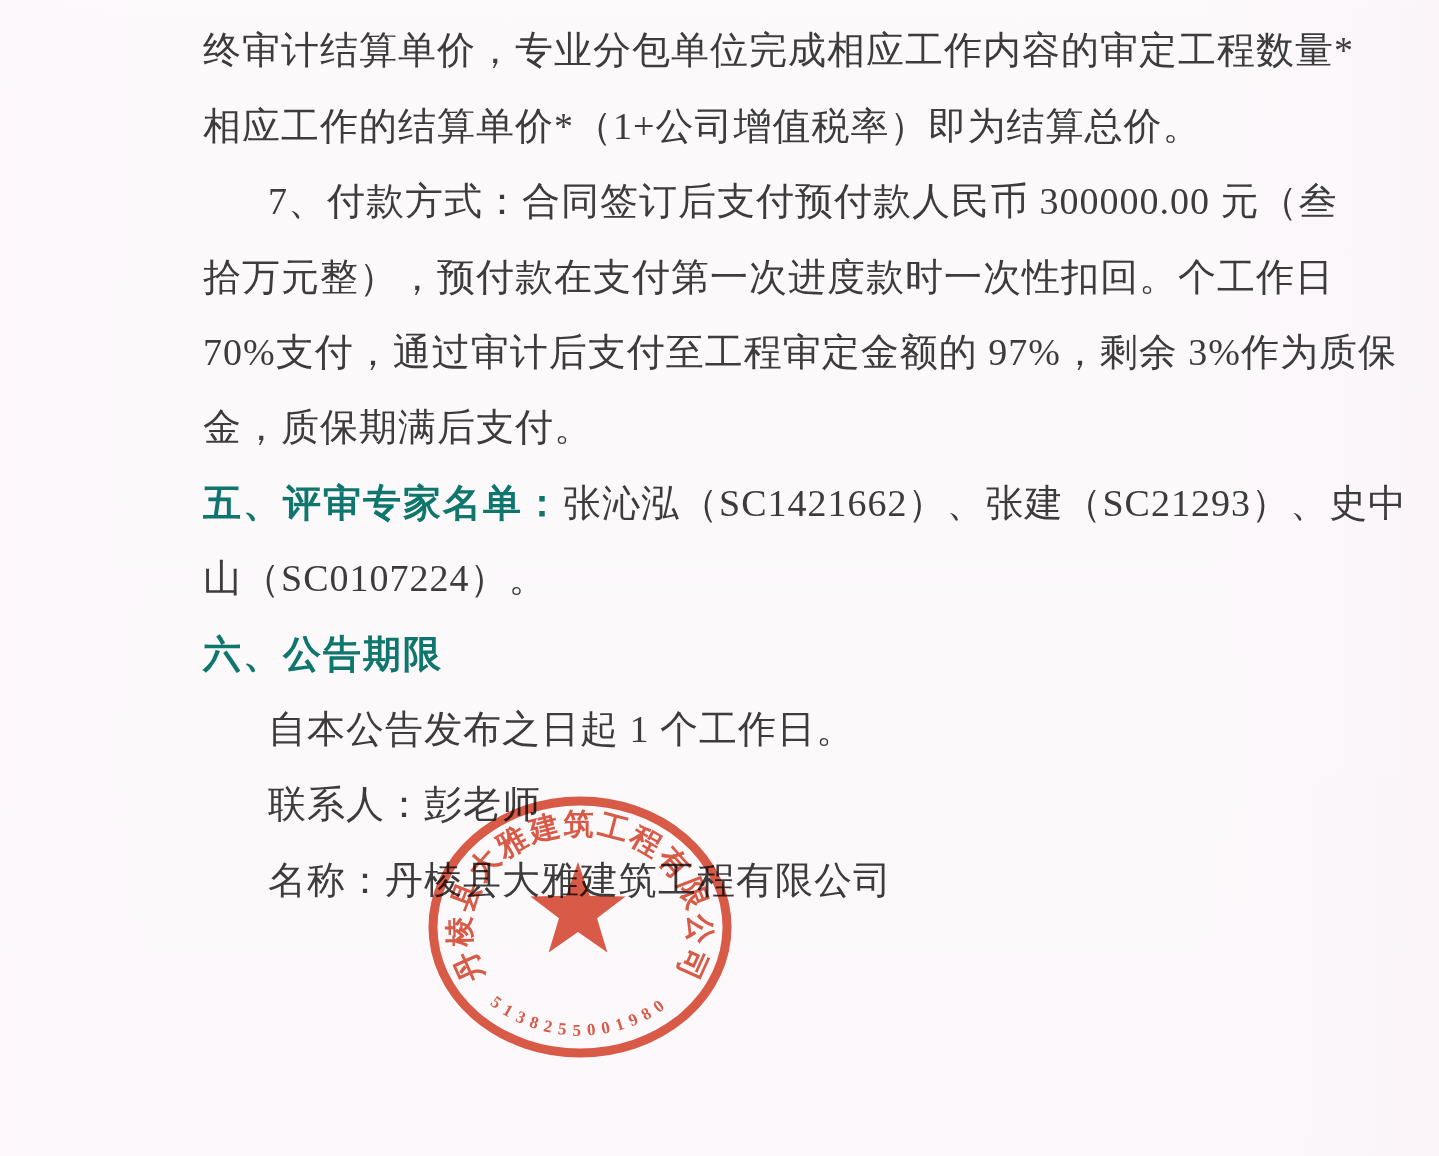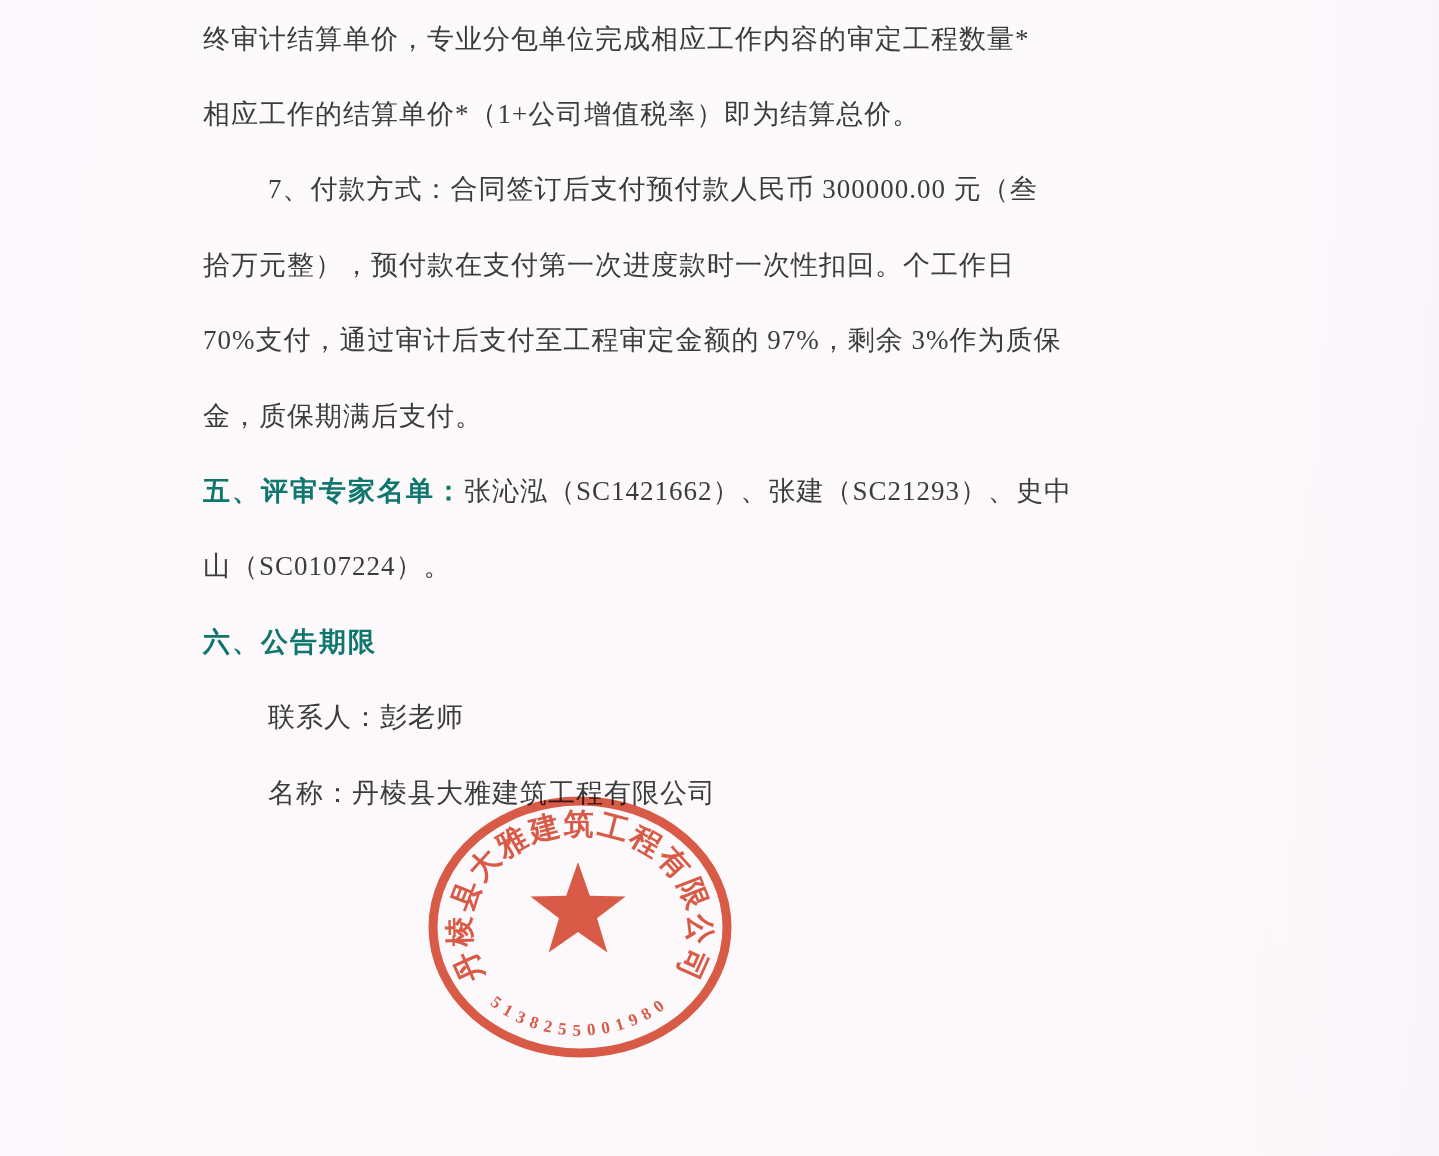--- a/index.html
+++ b/index.html
@@ -23,22 +23,22 @@
     position: absolute;
     left: 203px;
     top: 1px;
     width: 1046px;
     font-family: "Liberation Serif", "DejaVu Serif", serif;
     color: #3c3c3c;
   }
   .line {
     height: 75.4px;
     display: flex;
-    align-items: center;
-    font-size: 27px;
+    align-items: flex-end;
+    font-size: 38px;
     letter-spacing: 1px;
     white-space: pre;
   }
   .line .bold {
     font-family: "Liberation Sans", "DejaVu Sans", sans-serif;
     font-weight: bold;
     color: #0f766e;
     letter-spacing: 2px;
   }
   .indent { padding-left: 65px; }
@@ -68,20 +68,21 @@
   <div class="text-layer">
     <div class="line"><span class="bold"></span><span>终审计结算单价，专业分包单位完成相应工作内容的审定工程数量*</span></div>
     <div class="line"><span class="bold"></span><span>相应工作的结算单价*（1+公司增值税率）即为结算总价。</span></div>
     <div class="line indent"><span class="bold"></span><span>7、付款方式：合同签订后支付预付款人民币 300000.00 元（叁</span></div>
     <div class="line"><span class="bold"></span><span>拾万元整），预付款在支付第一次进度款时一次性扣回。个工作日</span></div>
     <div class="line"><span class="bold"></span><span>70%支付，通过审计后支付至工程审定金额的 97%，剩余 3%作为质保</span></div>
     <div class="line"><span class="bold"></span><span>金，质保期满后支付。</span></div>
     <div class="line"><span class="bold">五、评审专家名单：</span><span>张沁泓（SC1421662）、张建（SC21293）、史中</span></div>
     <div class="line"><span class="bold"></span><span>山（SC0107224）。</span></div>
     <div class="line"><span class="bold">六、公告期限</span><span></span></div>
+    <div class="line indent"><span class="bold"></span><span>自本公告发布之日起 1 个工作日。</span></div>
     <div class="line indent"><span class="bold"></span><span>联系人：彭老师</span></div>
     <div class="line indent"><span class="bold"></span><span>名称：丹棱县大雅建筑工程有限公司</span></div>
   </div>
 
   <svg class="seal-svg" viewBox="0 0 1439 1156" xmlns="http://www.w3.org/2000/svg">
     <defs>
       <path id="seal-top-arc" d="M 480 967 A 110 94 0 1 1 680 967" fill="none"></path>
       <path id="seal-bottom-arc" d="M 481 996 A 128 108 0 0 0 679 996" fill="none"></path>
     </defs>
     <ellipse cx="580" cy="927" rx="147" ry="126" fill="none" stroke-width="9" stroke="#d6452e"></ellipse>

